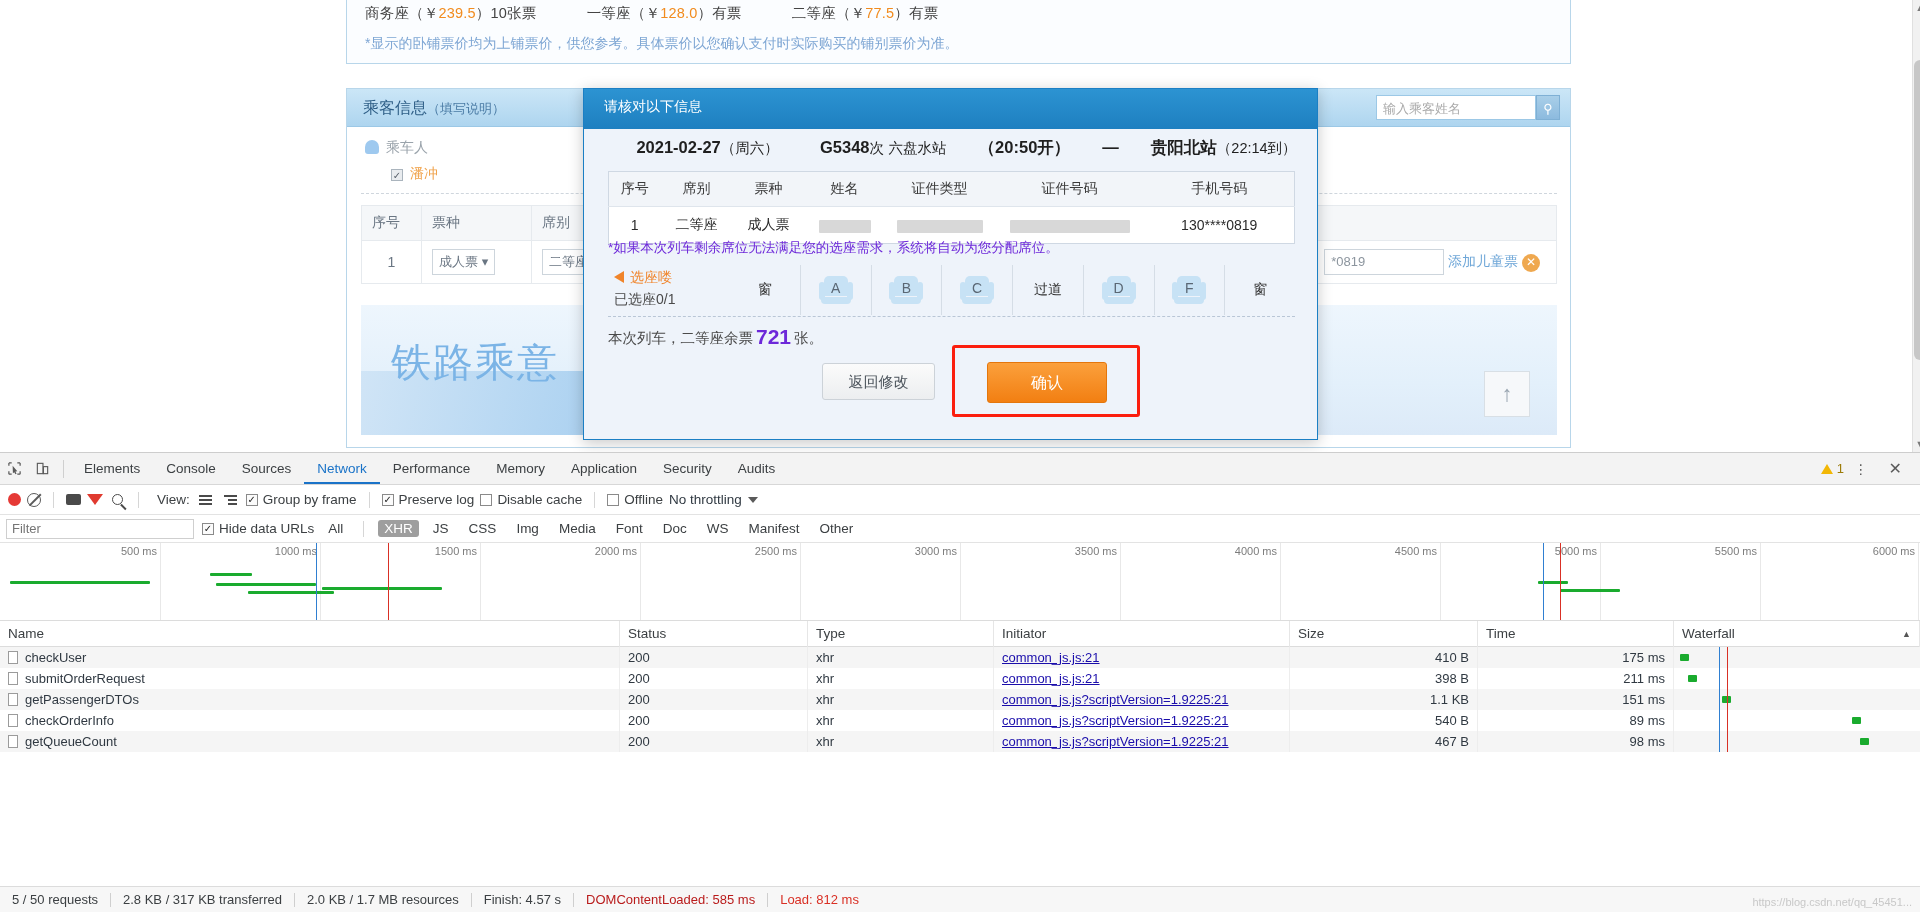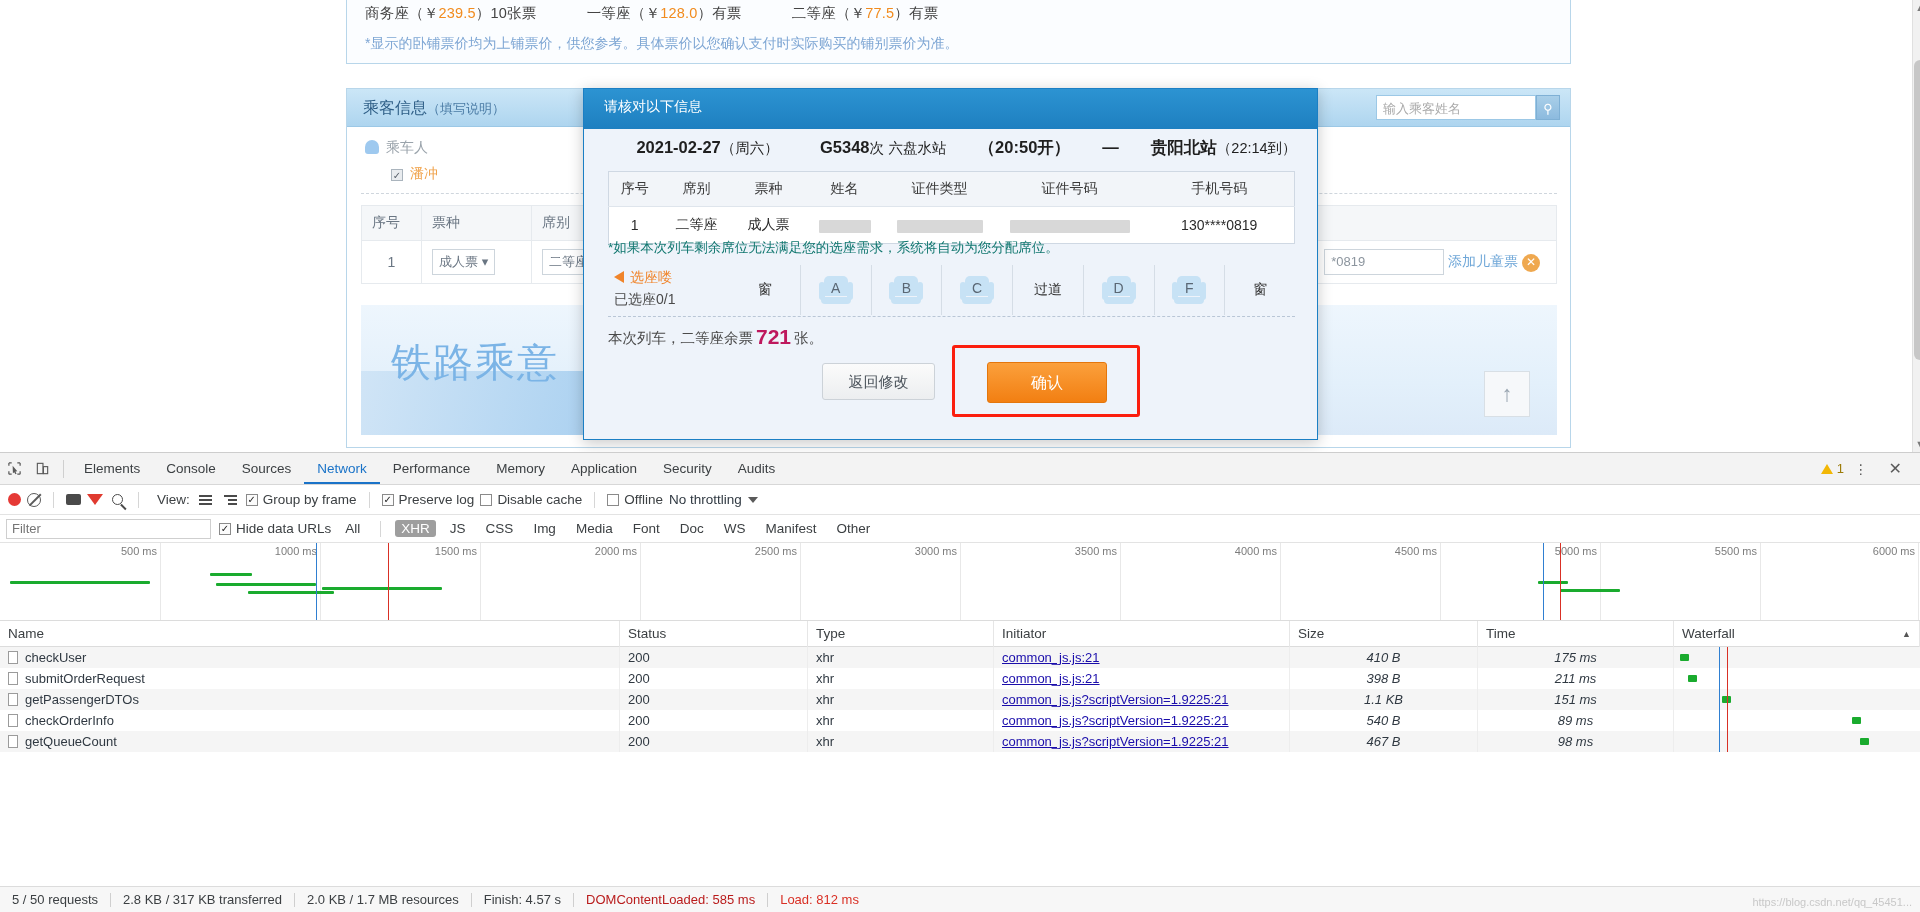--- a/index.html
+++ b/index.html
@@ -174,21 +174,21 @@
   }
   .mtable td {
     font-size: 14px; color: #2b2b2b; padding: 9px 4px; text-align: center;
     background: #fff;
   }
   .redact {
     display: inline-block; height: 13px; background: #d8d8d8; border-radius: 1px;
     vertical-align: middle;
   }
   .modal-note {
-    position: absolute; left: 24px; top: 150px; font-size: 13.5px; color: #0f766e;
+    position: absolute; left: 24px; top: 150px; font-size: 13.5px; color: #6d28d9;
     white-space: nowrap;
     text-align: right;
   }
 
   .seatbar {
     position: absolute; left: 24px; top: 176px; width: 687px; height: 52px;
     border-bottom: 1px dashed #b9c6d6;
   }
   .seat-label {
     position: absolute; left: 6px; top: 4px; font-size: 14px; color: #f0842a;
@@ -231,21 +231,21 @@
   }
   .seat-chair .ltr {
     position: absolute; left: 0; top: 4px; width: 34px; text-align: center;
     font-size: 14px; color: #5a6774; z-index: 2;
   }
 
   .modal-remain {
     position: absolute; left: 24px; top: 236px; font-size: 14.5px; color: #4a4a4a;
   }
   .modal-remain .num {
-    color: #be185d; font-size: 21px; font-weight: bold; vertical-align: -1px;
+    color: #6d28d9; font-size: 21px; font-weight: bold; vertical-align: -1px;
     padding: 0 3px;
   }
   .btn-back {
     position: absolute; left: 238px; top: 274px; width: 113px; height: 37px;
     background: linear-gradient(#fbfbfb,#eceef0); border: 1px solid #ccd2d8;
     border-radius: 3px; font-size: 15px; color: #4c545c;
     line-height: 35px; text-align: center; cursor: pointer;
   }
   .confirm-wrap {
     position: absolute; left: 368px; top: 256px; width: 188px; height: 72px;
@@ -327,21 +327,21 @@
   .tb-item { display: flex; align-items: center; gap: 5px; cursor: pointer; color: #3c4043; }
   .vsep { width: 1px; height: 16px; background: #d6d6d6; margin: 0 6px; }
   .throttle { display: flex; align-items: center; gap: 6px; cursor: pointer; }
   .caret { width: 0; height: 0; border-left: 5px solid transparent; border-right: 5px solid transparent; border-top: 6px solid #5a5a5a; }
 
   .dt-filterbar {
     height: 28px; display: flex; align-items: center; padding: 0 6px;
     border-bottom: 1px solid #e3e3e3; background: #fff; gap: 8px;
   }
   .filter-input {
-    width: 205px; height: 20px; border: 1px solid #cfcfcf; background: #fff;
+    width: 188px; height: 20px; border: 1px solid #cfcfcf; background: #fff;
     font-size: 13px; color: #9b9b9b; padding: 1px 5px;
     font-family: "Liberation Sans", sans-serif;
   }
   .ftype { padding: 1px 6px; cursor: pointer; color: #3c4043; border-radius: 3px; }
   .ftype.sel { background: #9e9e9e; color: #fff; }
 
   .dt-overview {
     position: relative; height: 78px; border-bottom: 1px solid #dcdcdc;
     background: #fff; overflow: hidden;
   }
@@ -365,21 +365,21 @@
     border-right: 1px solid #e6e6e6; cursor: pointer; overflow: hidden;
     white-space: nowrap;
   }
   .dt-rows { position: relative; }
   .dt-row { display: flex; height: 21px; align-items: center; font-size: 13px; }
   .dt-row.alt { background: #f5f5f5; }
   .td {
     padding: 0 8px; height: 21px; line-height: 21px;
     border-right: 1px solid #ededed; overflow: hidden; white-space: nowrap;
   }
-  .td.num { text-align: center; font-style: italic; }
+  .td.num { text-align: right; }
   .doc-ic {
     display: inline-block; width: 10px; height: 13px; border: 1px solid #9b9b9b;
     background: #fff; vertical-align: -2px; margin-right: 7px;
   }
   .init-link { color: #1a0dab; text-decoration: underline; cursor: pointer; }
   .wf-cell { position: relative; height: 21px; flex: 1; }
   .wf-bar { position: absolute; top: 7px; height: 7px; border-radius: 1px; }
   .wf-line { position: absolute; top: 0; width: 1px; height: 21px; }
   .dt-status {
     position: absolute; left: 0; bottom: 0; width: 1920px; height: 26px;

